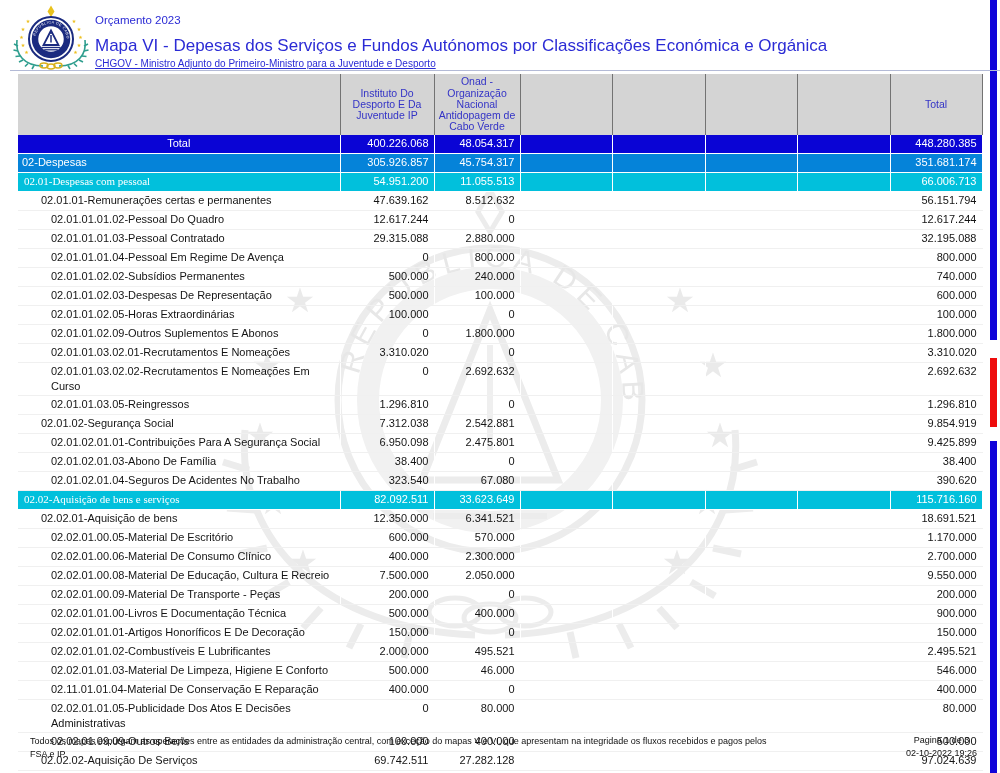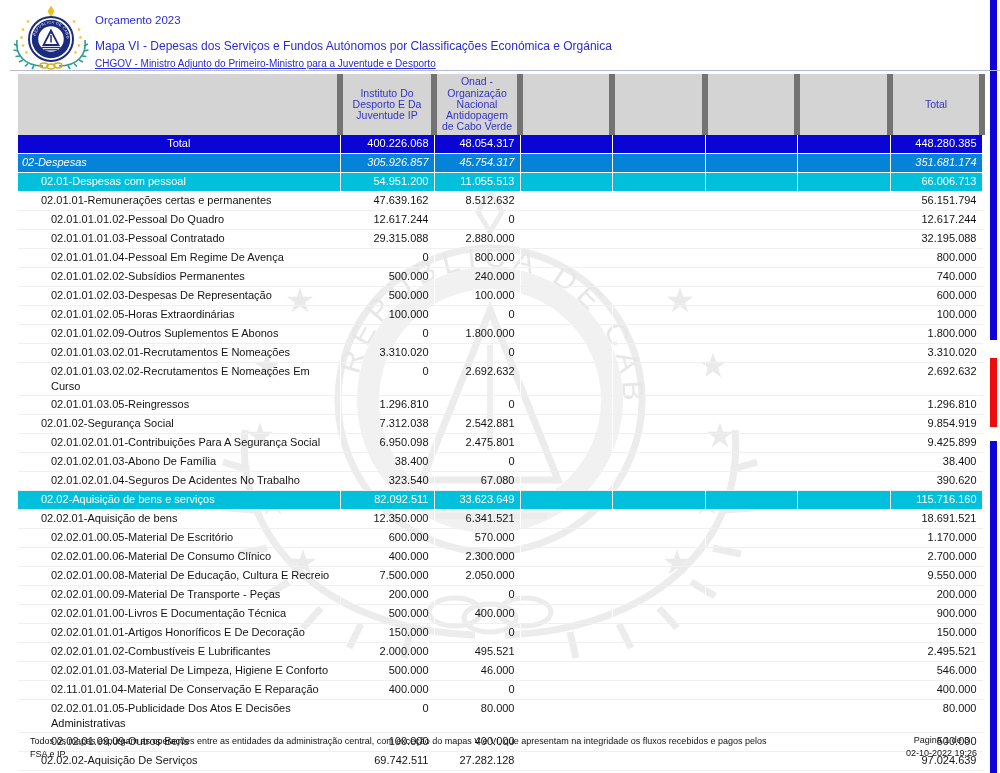--- a/index.html
+++ b/index.html
@@ -4,51 +4,51 @@
 <style>
   html,body{margin:0;padding:0;background:#fff;}
   .page{
     position:relative;width:1000px;height:773px;background:#fff;overflow:hidden;
     font-family:"Liberation Sans",sans-serif;
   }
   
   .logo{position:absolute;left:10px;top:4px;width:82px;height:66px;}
   .htext{position:absolute;left:95px;top:13px;}
   .budget-label{font-size:11.5px;line-height:14px;color:var(--title-blue);margin-bottom:10px;}
-  .page-title{font-size:12px;line-height:18px;color:var(--title-blue);margin-bottom:2px;}
+  .page-title{font-size:17px;line-height:18px;color:var(--title-blue);margin-bottom:2px;}
   .page-subtitle{font-size:10px;line-height:13px;color:var(--title-blue);text-decoration:underline;}
   .topline{position:absolute;left:10px;right:0;top:70px;height:1px;background:#b3bad6;}
   
   .watermark{position:absolute;left:205px;top:150px;width:570px;height:570px;}
   
   table.budget{
     position:absolute;left:18px;top:74px;width:964px;
     border-collapse:collapse;table-layout:fixed;font-size:11px;
   }
   table.budget thead th{
     background:var(--header-band);color:var(--header-text);
     font-weight:normal;font-size:10.5px;line-height:11.2px;
     height:57px;vertical-align:middle;text-align:center;
-    padding:2px 3px;border-right:6px solid #737373;
+    padding:2px 3px;border-right:1px solid #737373;
   }
   table.budget td{
     height:16px;line-height:15px;padding-top:1px;vertical-align:top;
     border-right:1px solid #fff;overflow:hidden;white-space:normal;
   }
   td.label{text-align:left;}
   td.val{text-align:right;padding-right:5px;}
   tbody{color:#141414;}
   tr.grand{background:var(--grand);color:#fff;}
   tr.grand td.label{text-align:center;}
-  tr.l1{background:var(--l1);color:#fff;font-style:italic;}
+  tr.l1{background:var(--l1);color:#fff;}
   tr.l2{background:var(--l2);color:#fff;}
   tr.grand td,tr.l1 td,tr.l2 td{border-bottom:1px solid #fff;}
   tr.sub td,tr.leaf td{border-bottom:1px solid #f0f0f0;}
   tr.l1 td.label{padding-left:4px;}
-  tr.l2 td.label{padding-left:23px;}
+  tr.l2 td.label{padding-left:6px;font-family:Liberation Serif, serif;}
   tr.sub td.label{padding-left:23px;}
   tr.leaf td.label{padding-left:33px;}
   
   .edgebar{position:absolute;left:990px;width:7px;}
   .bar-top{top:0;height:340px;background:var(--bar-blue);}
   .bar-mid{top:358px;height:69px;background:var(--bar-red);}
   .bar-bottom{top:441px;height:332px;background:var(--bar-blue);}
   
   .footer-note{position:absolute;left:10px;top:735px;width:745px;font-size:9px;line-height:13px;color:#111;margin-left:20px;}
   .footer-right{position:absolute;right:23px;top:734px;text-align:center;font-size:9px;line-height:13px;color:#111;}

